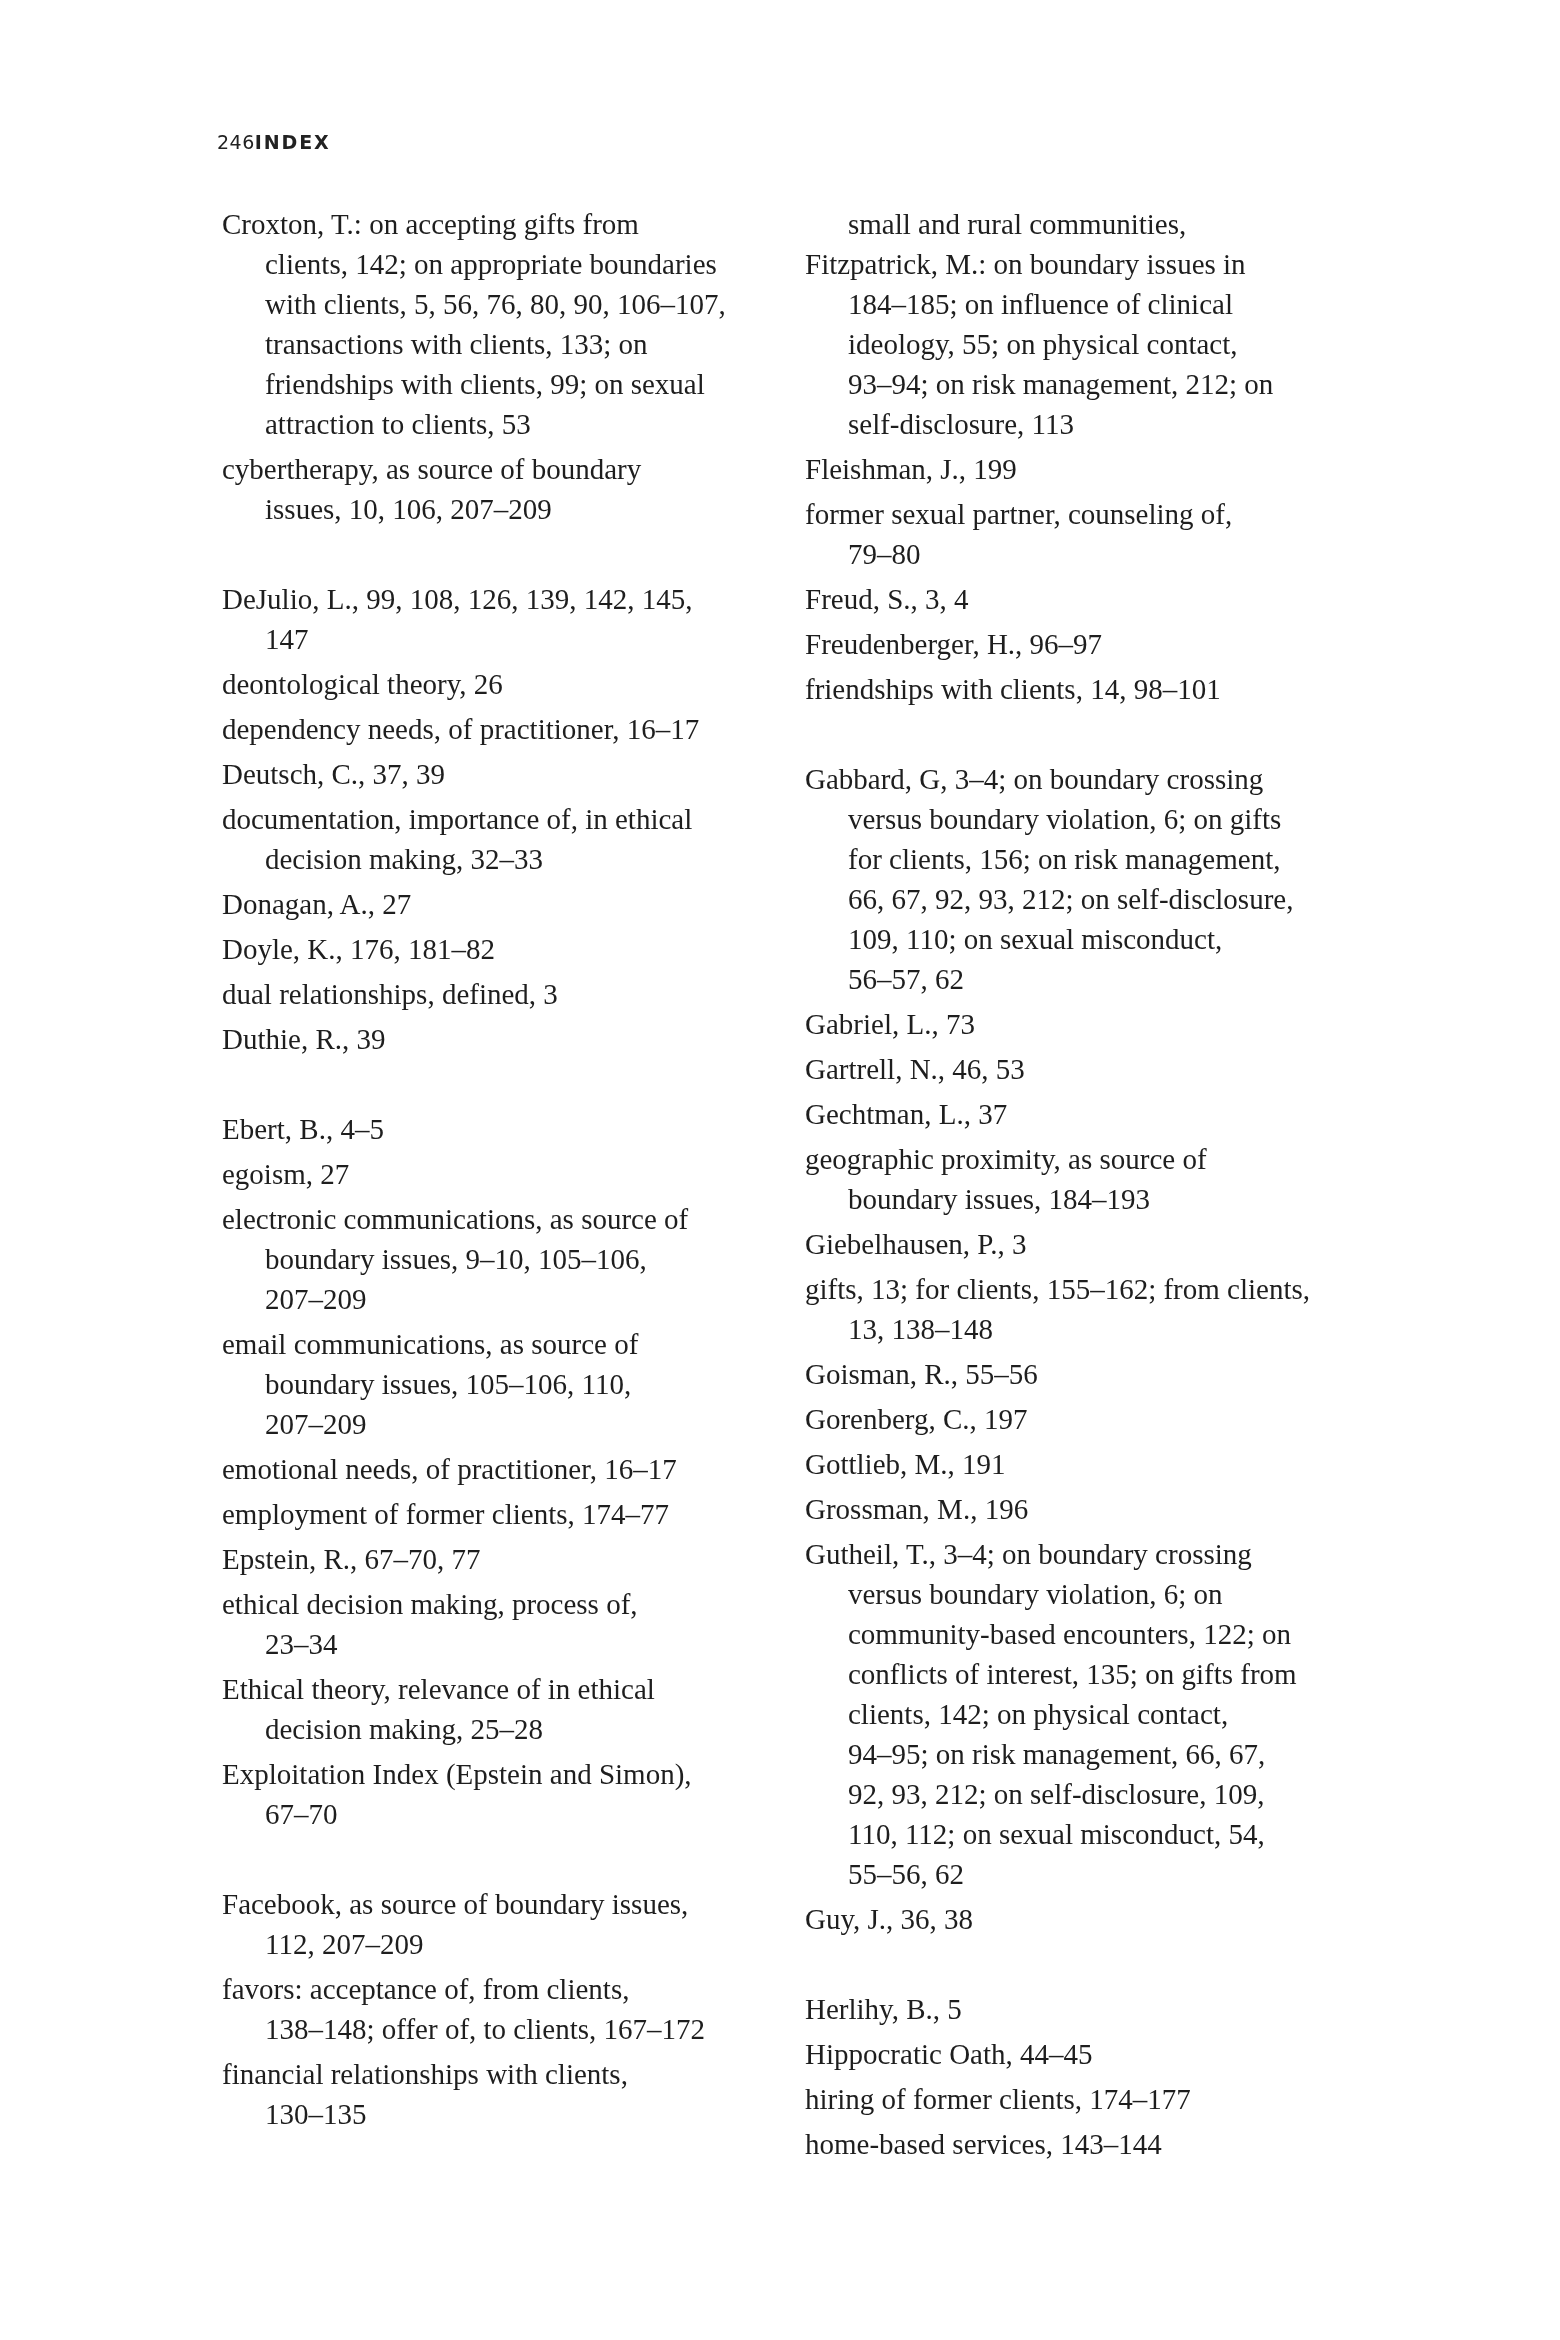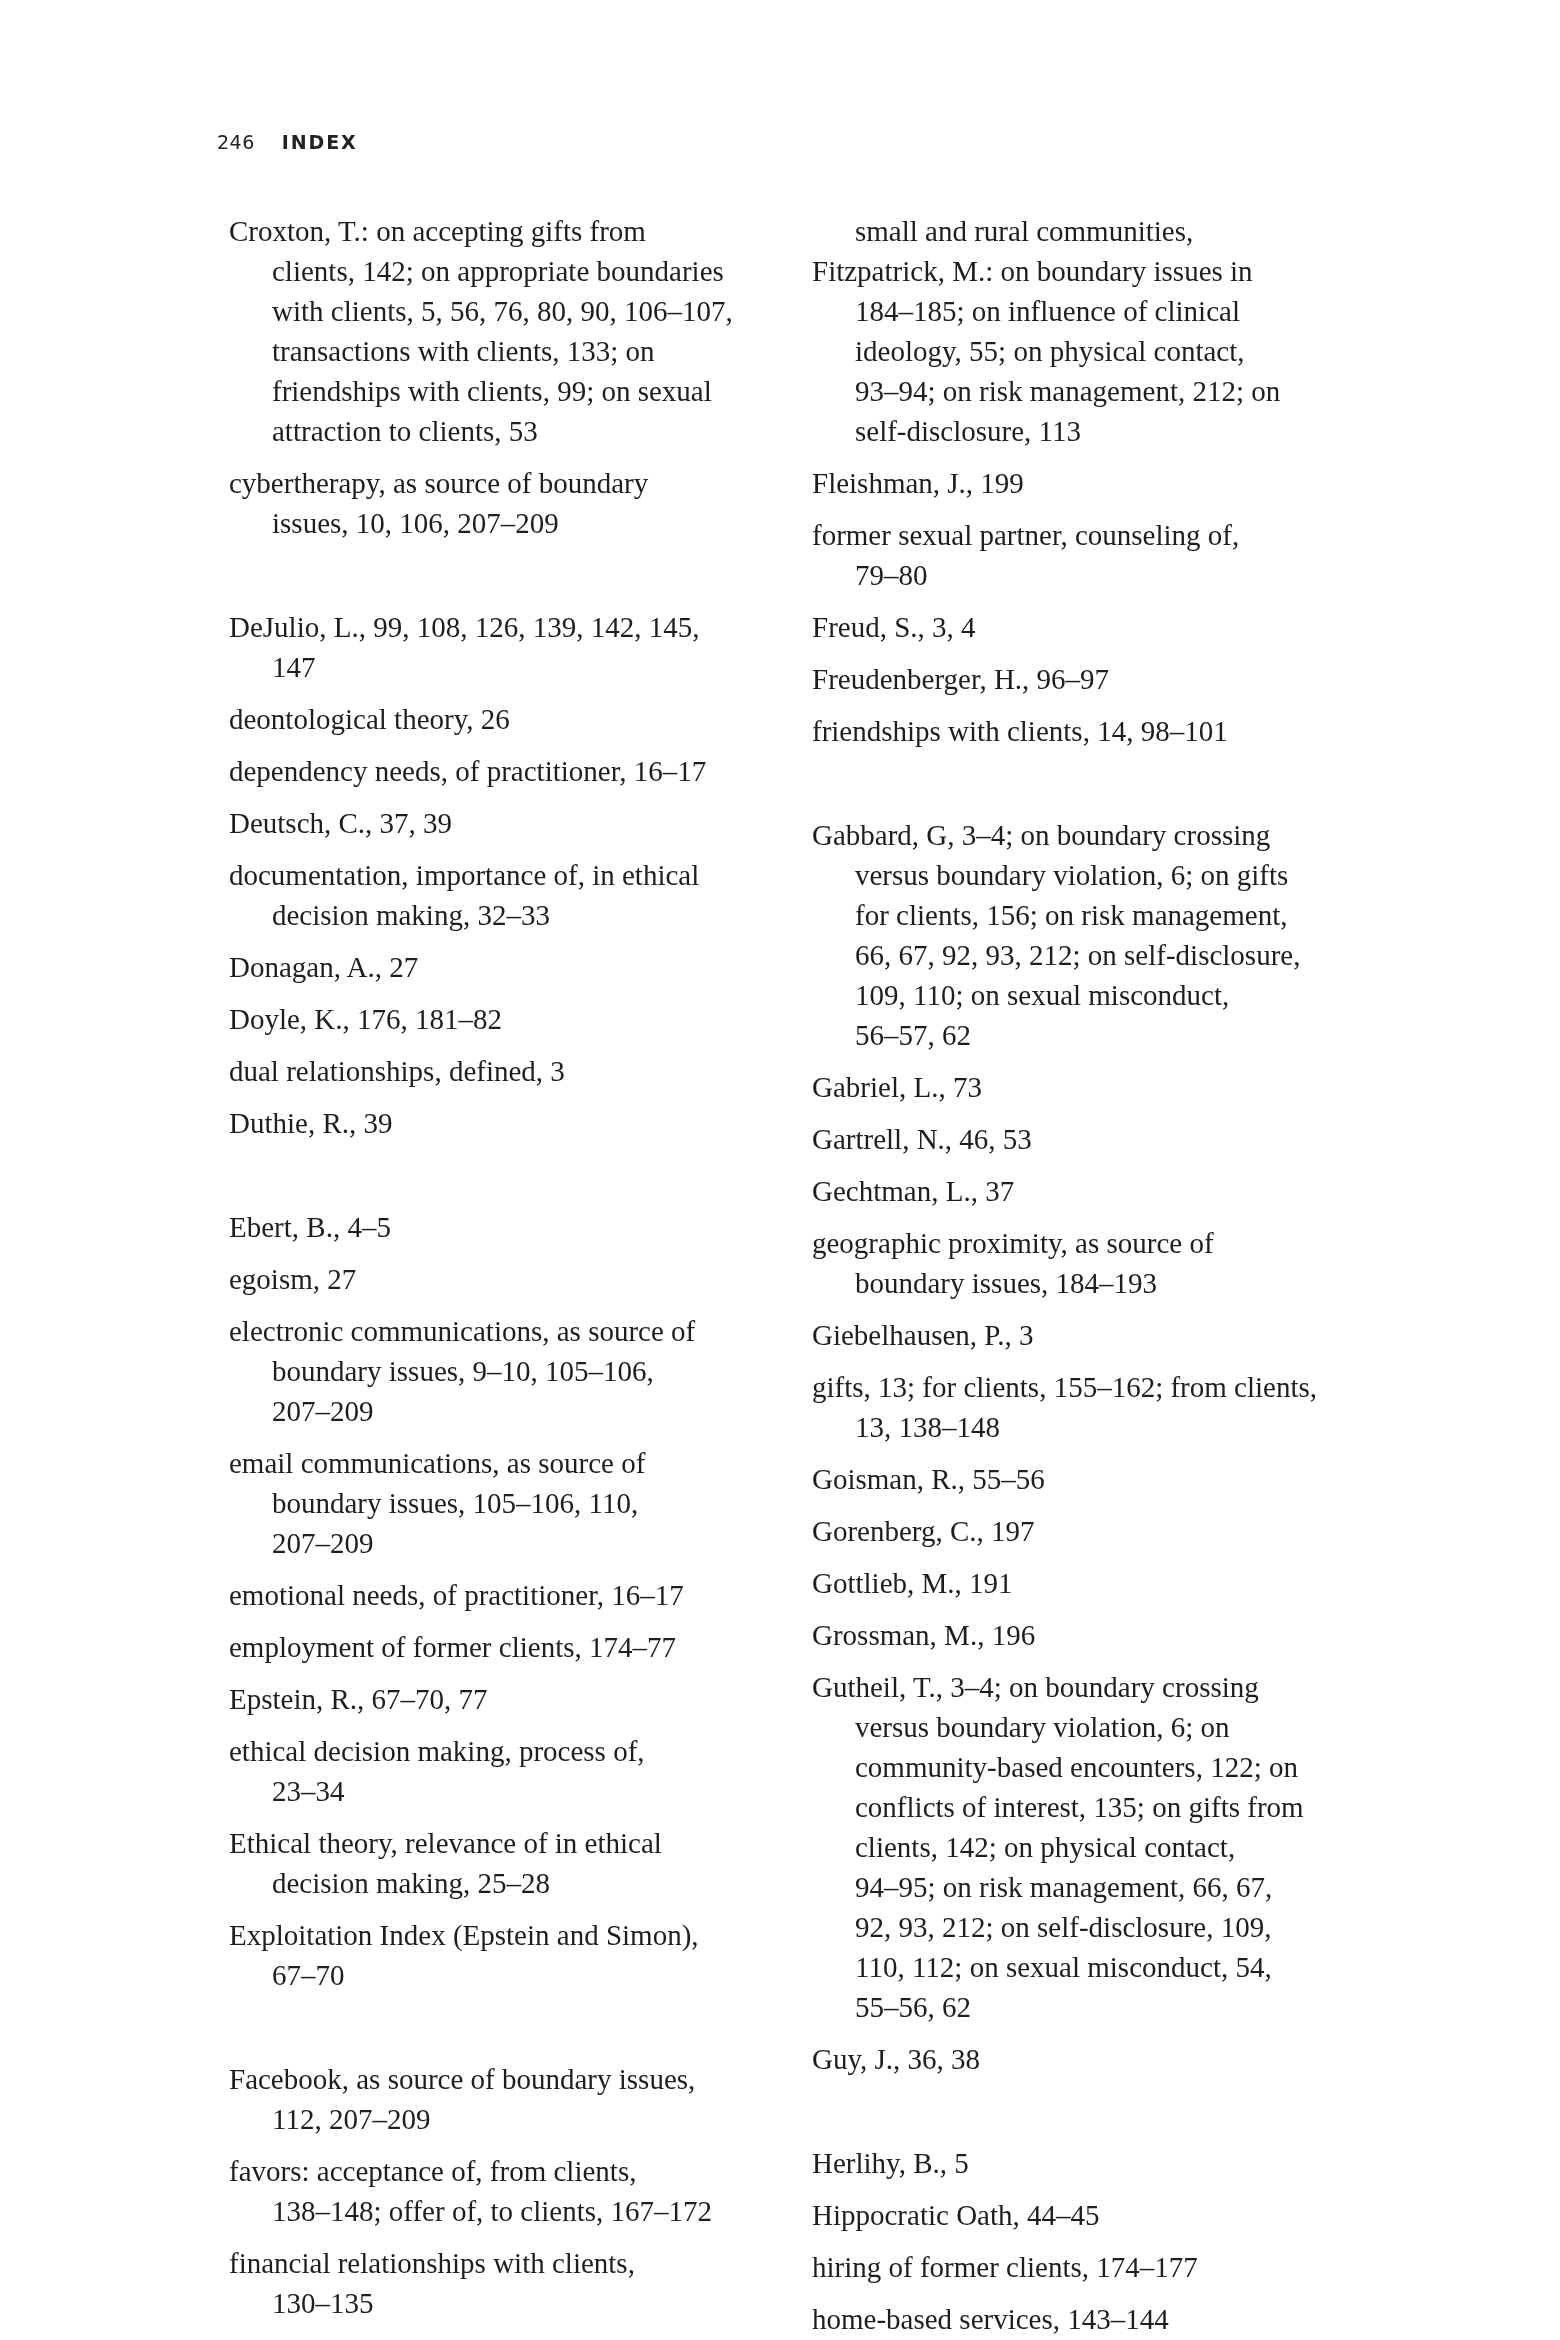--- a/index.html
+++ b/index.html
@@ -24,36 +24,35 @@
     font-family: "DejaVu Sans", "Liberation Sans", sans-serif;
     font-size: 19px;
     color: #222;
     line-height: 25px;
   }
   .page-number {
     font-weight: normal;
     letter-spacing: 0.5px;
   }
   .running-head {
-    margin-left: 27px;
     font-weight: bold;
     letter-spacing: 1.9px;
   }
   .column {
     position: absolute;
     top: 199px;
     width: 554px;
     font-family: "Liberation Serif", "DejaVu Serif", serif;
     font-size: 29px;
     line-height: 40px;
     color: #1e1e1e;
   }
   .column.left { left: 217px; }
   .column.right { left: 800px; }
-  .entry { margin: 12px; padding: 0; }
+  .entry { margin: 5px; padding: 0; }
   .line {
     display: block;
     white-space: nowrap;
     height: 40px;
   }
   .line.cont { padding-left: 43px; }
   .group-gap { height: 40px; }
 </style>
 </head>
 <body>

